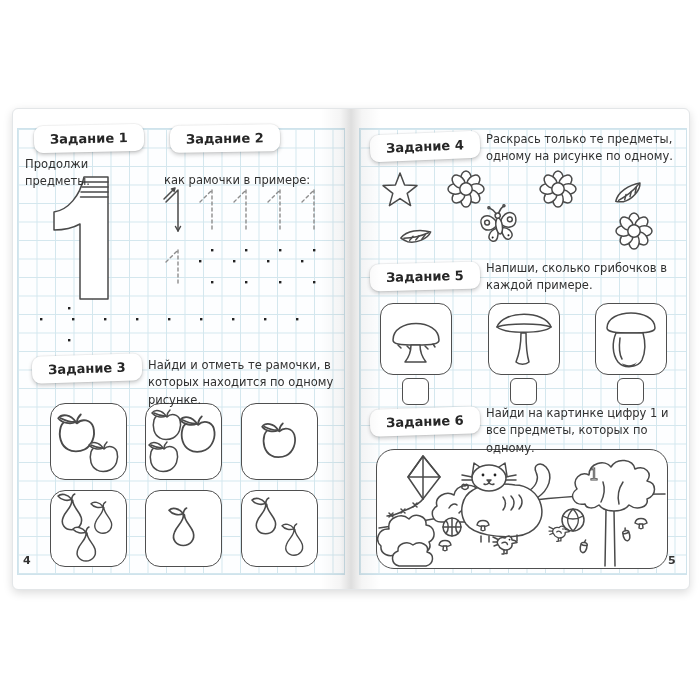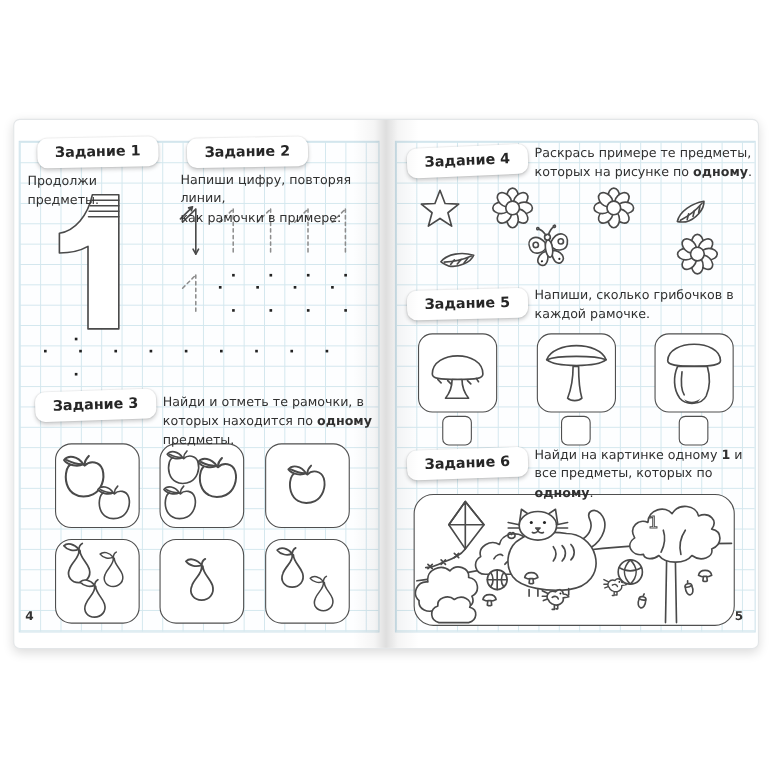--- a/index.html
+++ b/index.html
@@ -13,21 +13,21 @@
         border:1px solid #cfe3ec;
         background-image:linear-gradient(to right,#d3e7ee 1px,transparent 1px),
                          linear-gradient(to bottom,#d3e7ee 1px,transparent 1px);
         background-size:18.5px 18.5px;}
   .grid-left{left:4px;width:326px;}
   .grid-right{left:346px;width:326px;}
   .tasklabel{position:absolute;background:#fff;border-radius:9px;white-space:nowrap;z-index:4;
         box-shadow:0 2px 4px rgba(0,0,0,.22),0 0 0 1px rgba(0,0,0,.04);
         font-weight:bold;font-size:13px;color:#262626;padding:6px 16px;}
   .instr{position:absolute;font-size:11.5px;line-height:1.5;color:#303030;z-index:3;}
-  .instr b{font-weight:bold;text-align:center;}
+  .instr b{font-weight:normal;text-align:center;}
   .pagenum{position:absolute;font-size:11px;font-weight:bold;color:#333;}
   .frame{position:absolute;background:#fff;border:1.7px solid #4f4f4f;border-radius:15px;z-index:2;}
   .ansbox{position:absolute;width:25px;height:25px;background:#fff;border:1.6px solid #4f4f4f;
         border-radius:6px;z-index:2;}
   svg{display:block;}
   svg .ln{stroke:#4a4a4a;fill:none;stroke-width:1.5;stroke-linecap:round;stroke-linejoin:round;}
   svg .lnw{stroke:#4a4a4a;fill:#ffffff;stroke-width:1.5;stroke-linecap:round;stroke-linejoin:round;}
   svg .dash{stroke:#8d8d8d;fill:none;stroke-width:1.4;stroke-dasharray:3 3;stroke-linecap:round;}
   svg .dot{fill:#222;stroke:none;}
   .abs{position:absolute;}
@@ -121,21 +121,21 @@
       <rect class="dot" x="108" y="17" width="2.4" height="2.4"></rect>
       <rect class="dot" x="140" y="17" width="2.4" height="2.4"></rect>
       <rect class="dot" x="172" y="17" width="2.4" height="2.4"></rect>
       <rect class="dot" x="204" y="17" width="2.4" height="2.4"></rect>
       <rect class="dot" x="236" y="17" width="2.4" height="2.4"></rect>
       <rect class="dot" x="268" y="17" width="2.4" height="2.4"></rect>
     </svg>
 
     <div class="tasklabel" style="left:152px;top:-4px;transform:rotate(-1deg)"><span>Задание 2</span></div>
     <div class="instr" style="left:146px;top:26px;width:186px">
-      <span>Напиши цифру, повторяя линии,</span><br>
+      <br>
       <span>как рамочки в примере:</span>
     </div>
 
     <svg class="abs" style="left:144px;top:56px" width="182" height="120" viewBox="0 0 182 120">
       <g>
         <path class="ln" d="M4 17 L16 5 M16 5 V46"></path>
         <path class="ln" d="M2 14 L13 3 M13 3 L9.5 4 M13 3 L12 6.5"></path>
         <path class="ln" d="M16 46 L13.5 41.5 M16 46 L18.5 41.5"></path>
       </g>
       <g transform="translate(34,0)">
@@ -170,21 +170,21 @@
       </g>
       <g transform="translate(136,60)">
         <rect class="dot" x="15" y="4" width="2.4" height="2.4"></rect>
           <rect class="dot" x="3" y="15" width="2.4" height="2.4"></rect>
           <rect class="dot" x="15" y="36" width="2.4" height="2.4"></rect>
       </g>
     </svg>
 
     <div class="tasklabel" style="left:14px;top:226px;transform:rotate(-2deg)"><span>Задание 3</span></div>
     <div class="instr" style="left:130px;top:228px;width:200px">
-      <span>Найди и отметь те рамочки, в которых находится по </span><b>одному</b><span> предметы.</span>
+      <span>Найди и отметь те рамочки, в которых находится по </span><b>одному</b><span> рисунке.</span>
     </div>
 
     <div class="frame" style="left:32px;top:274px;width:75px;height:75px">
       <svg width="75" height="75">
         <use href="#sym-apple" transform="translate(6,8) scale(1.25)"></use>
         <use href="#sym-apple" transform="translate(37,36) scale(1.0)"></use>
       </svg>
     </div>
     <div class="frame" style="left:127px;top:274px;width:75px;height:75px">
       <svg width="75" height="75">
@@ -217,35 +217,35 @@
       </svg>
     </div>
 
     <div class="pagenum" style="left:5px;top:425px"><span>4</span></div>
   </div>
 
   <div class="gridpaper grid-right">
 
     <div class="tasklabel" style="left:10px;top:4px;transform:rotate(-2.5deg)"><span>Задание 4</span></div>
     <div class="instr" style="left:126px;top:2px;width:198px">
-      <span>Раскрась примере те предметы, которых на рисунке по </span><b>одному</b><span>.</span>
+      <span>Раскрась только те предметы, одному на рисунке по </span><b>одному</b><span>.</span>
     </div>
 
     <svg class="abs" style="left:10px;top:40px" width="306" height="92" viewBox="0 0 306 92">
       <use href="#sym-star" transform="translate(10,2)"></use>
       <use href="#sym-flower" transform="translate(78,2)"></use>
       <use href="#sym-flower" transform="translate(170,2)"></use>
       <use href="#sym-leaf" transform="translate(242,22) rotate(-20)"></use>
       <use href="#sym-leaf" transform="translate(32,58) rotate(6)"></use>
       <use href="#sym-butterfly" transform="translate(106,36) rotate(-8)"></use>
       <use href="#sym-flower" transform="translate(246,44)"></use>
     </svg>
 
     <div class="tasklabel" style="left:10px;top:134px;transform:rotate(-1.5deg)"><span>Задание 5</span></div>
-    <div class="instr" style="left:126px;top:131px;width:200px"><span>Напиши, сколько грибочков в каждой рамочке.</span></div>
+    <div class="instr" style="left:126px;top:131px;width:200px"><span>Напиши, сколько грибочков в каждой примере.</span></div>
 
     <div class="frame" style="left:20px;top:174px;width:70px;height:70px;border-radius:13px">
       <svg width="70" height="70" viewBox="0 0 70 70">
         <path class="lnw" d="M12 36 C12 14 58 14 58 36 C58 40 52 41 35 41 C18 41 12 40 12 36 Z"></path>
         <path class="ln" d="M17 41 L20 44 M26 42 L29 45 M35 42 L38 45 M44 42 L47 45 M52 40 L54 43"></path>
         <path class="lnw" d="M30 41 C30 48 28 53 24 58 L45 58 C41 53 39 48 39 41 Z"></path>
       </svg>
     </div>
     <div class="frame" style="left:128px;top:174px;width:70px;height:70px;border-radius:13px">
       <svg width="70" height="70" viewBox="0 0 70 70">
@@ -261,21 +261,21 @@
         <path d="M26 59 C30 62 37 62 41 58 L38 62 C33 64 28 63 26 59 Z" fill="#4a4a4a" stroke="none"></path>
         <path class="ln" d="M24 34 C23 42 23 50 26 55"></path>
       </svg>
     </div>
     <div class="ansbox" style="left:42px;top:249px"><span></span></div>
     <div class="ansbox" style="left:150px;top:249px"><span></span></div>
     <div class="ansbox" style="left:257px;top:249px"><span></span></div>
 
     <div class="tasklabel" style="left:10px;top:279px;transform:rotate(-2deg)"><span>Задание 6</span></div>
     <div class="instr" style="left:126px;top:276px;width:200px">
-      <span>Найди на картинке одному </span><b>1</b><span> и все предметы, которых по </span><b>одному</b><span>.</span>
+      <span>Найди на картинке цифру </span><b>1</b><span> и все предметы, которых по </span><b>одному</b><span>.</span>
     </div>
 
     <div class="frame" style="left:16px;top:320px;width:290px;height:118px;border-radius:18px">
       <svg width="290" height="118" viewBox="0 0 290 118">
         <path class="ln" d="M2 78 C60 70 115 56 158 50 C200 45 250 44 288 44"></path>
 
         <g>
           <path class="lnw" d="M46 6 L63 27 L46 49 L31 27 Z"></path>
           <path class="ln" d="M46 6 L46 49 M31 27 L63 27 M46 6 L63 27 M46 6 L31 27"></path>
           <path class="ln" d="M46 49 C40 57 30 59 22 63 C18 65 14 66 10 66"></path>

